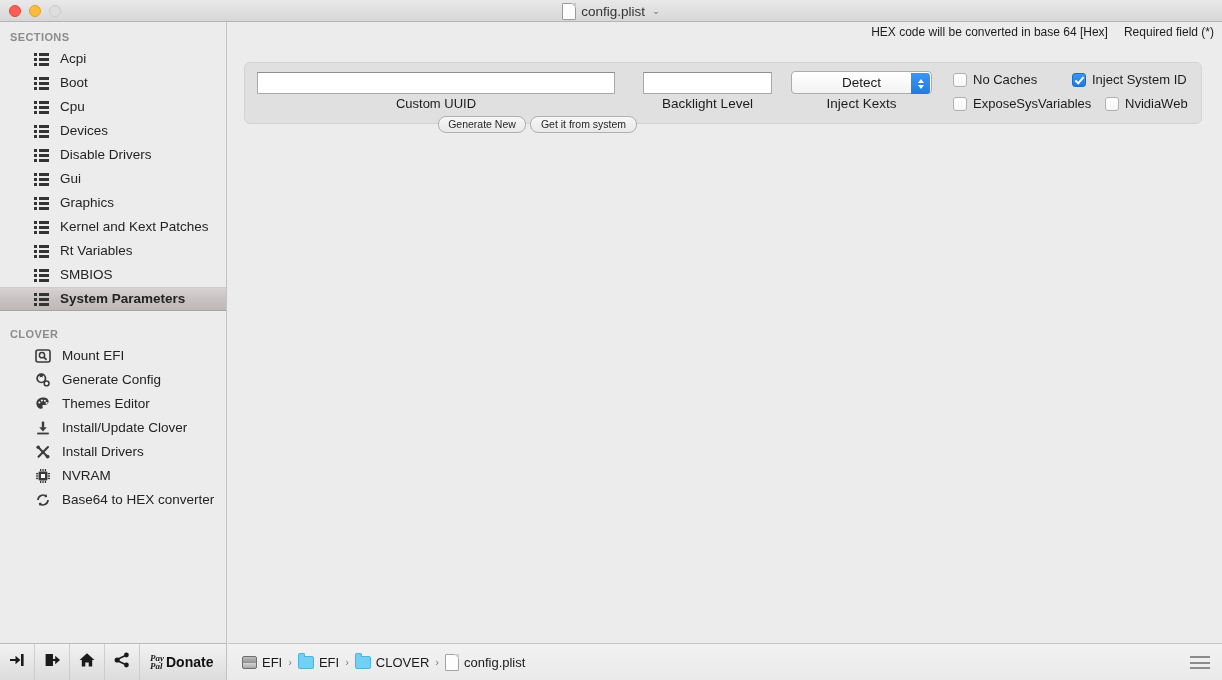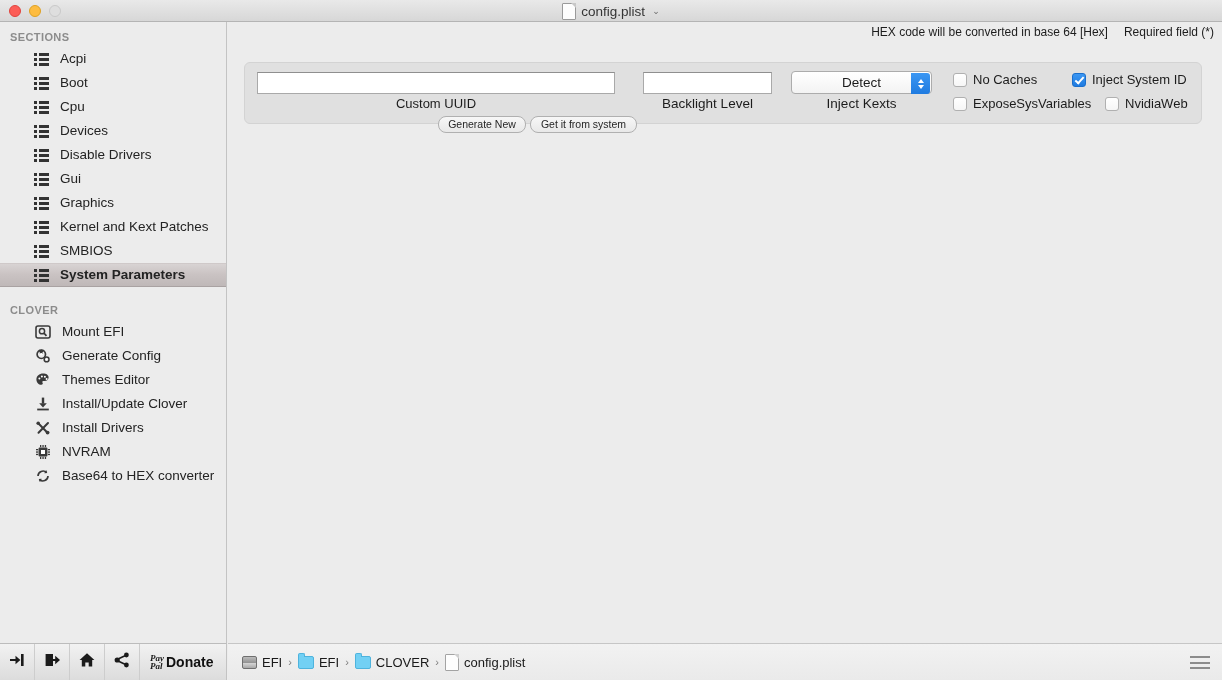--- a/index.html
+++ b/index.html
@@ -530,20 +530,28 @@
         </span>
       <span class="side-label">Graphics</span>
     </div>
     <div class="side-row">
       <span class="ico-list">
           <i></i>
           <i></i>
           <i></i>
         </span>
       <span class="side-label">Kernel and Kext Patches</span>
+    </div>
+    <div class="side-row">
+      <span class="ico-list">
+          <i></i>
+          <i></i>
+          <i></i>
+        </span>
+      <span class="side-label">Rt Variables</span>
     </div>
     <div class="side-row">
       <span class="ico-list">
           <i></i>
           <i></i>
           <i></i>
         </span>
       <span class="side-label">SMBIOS</span>
     </div>
     <div class="side-row selected">

